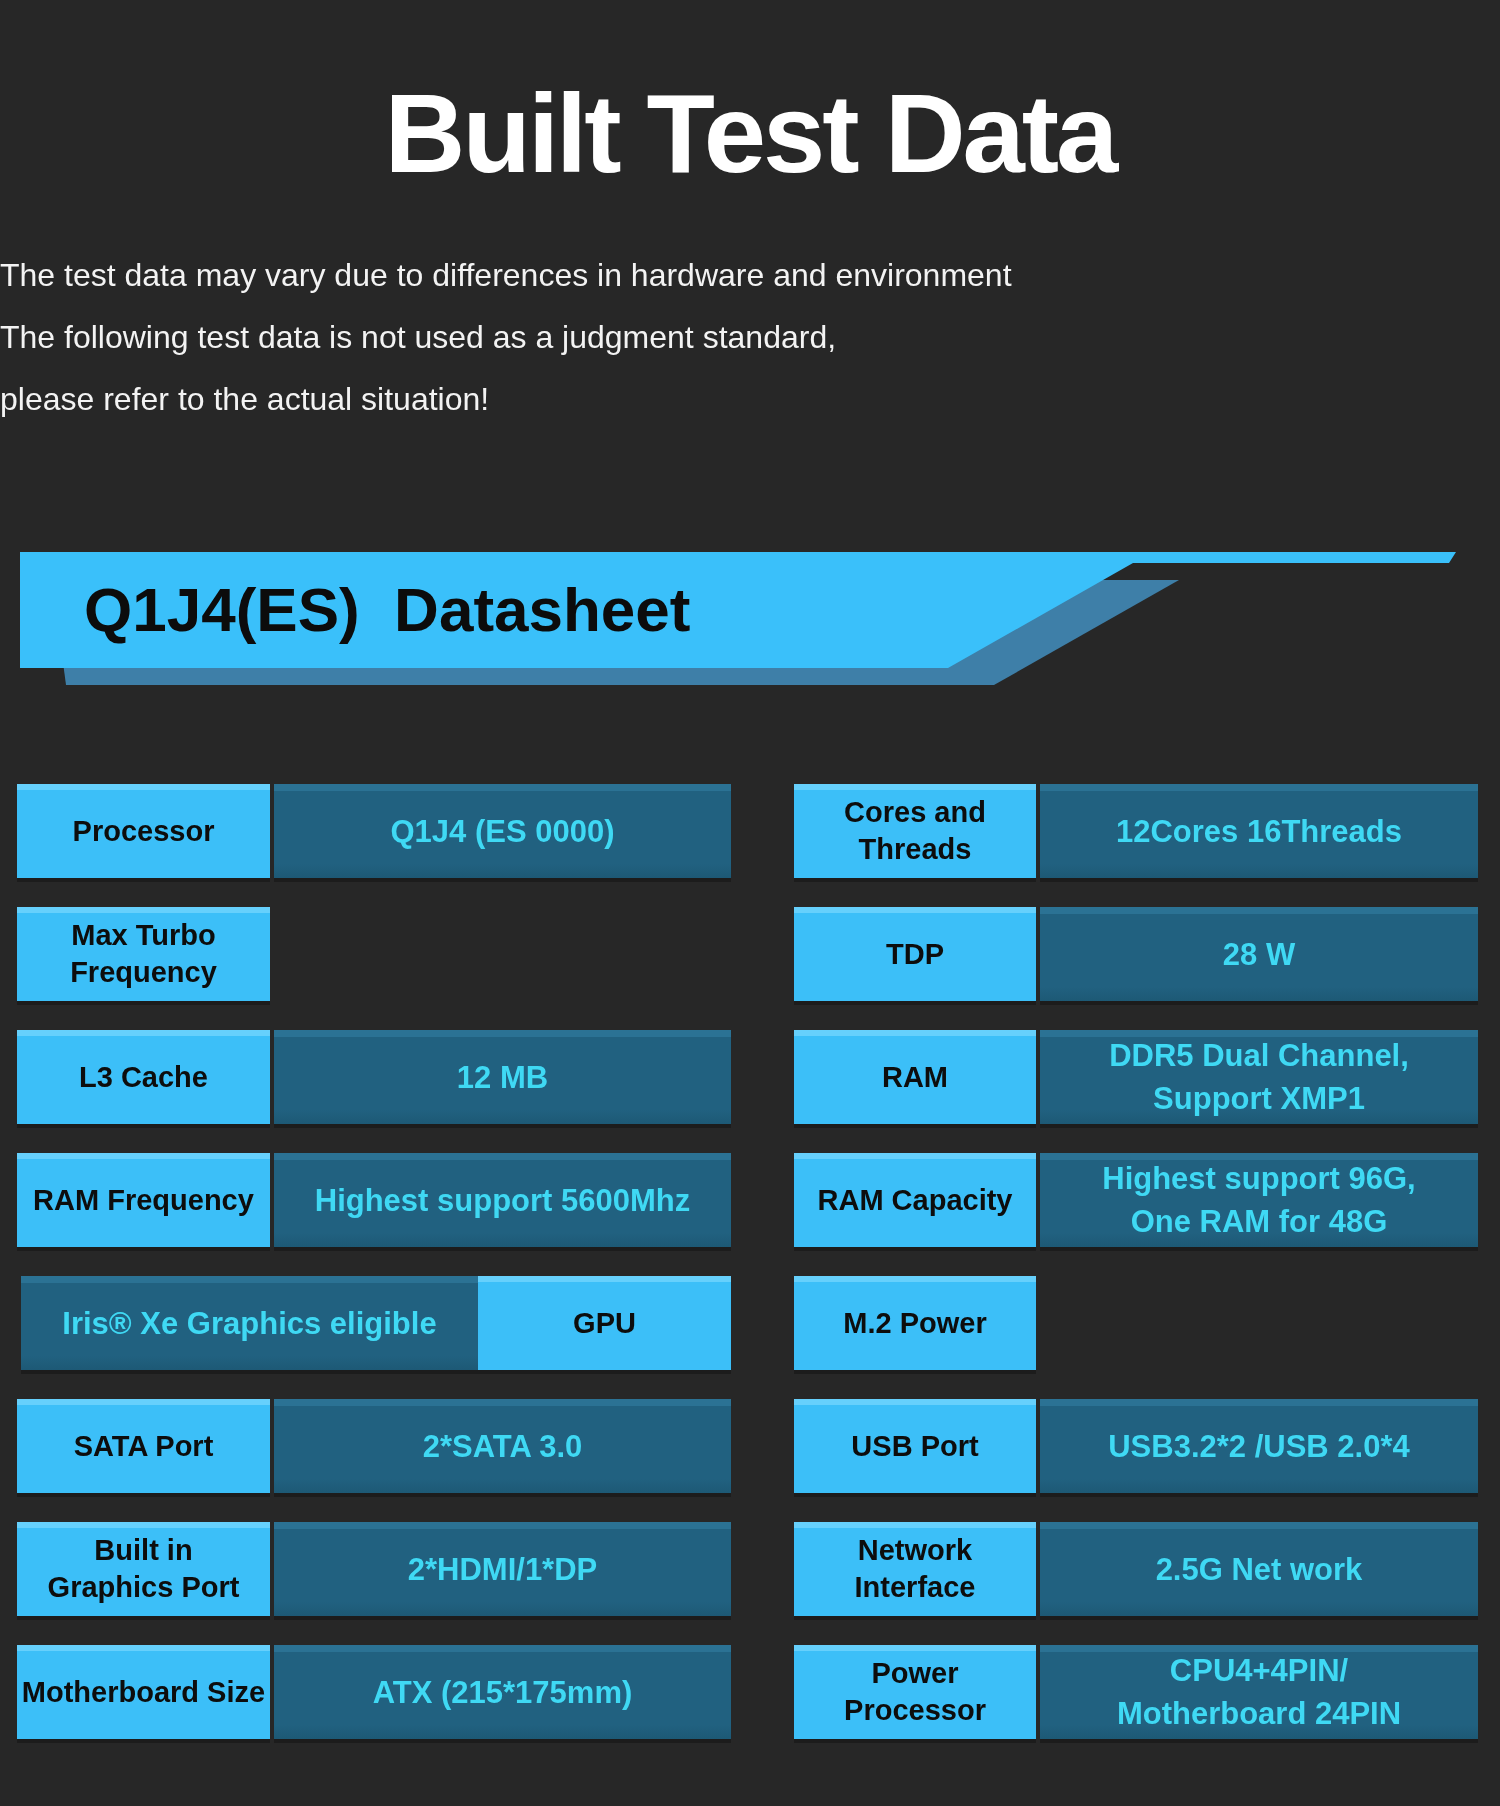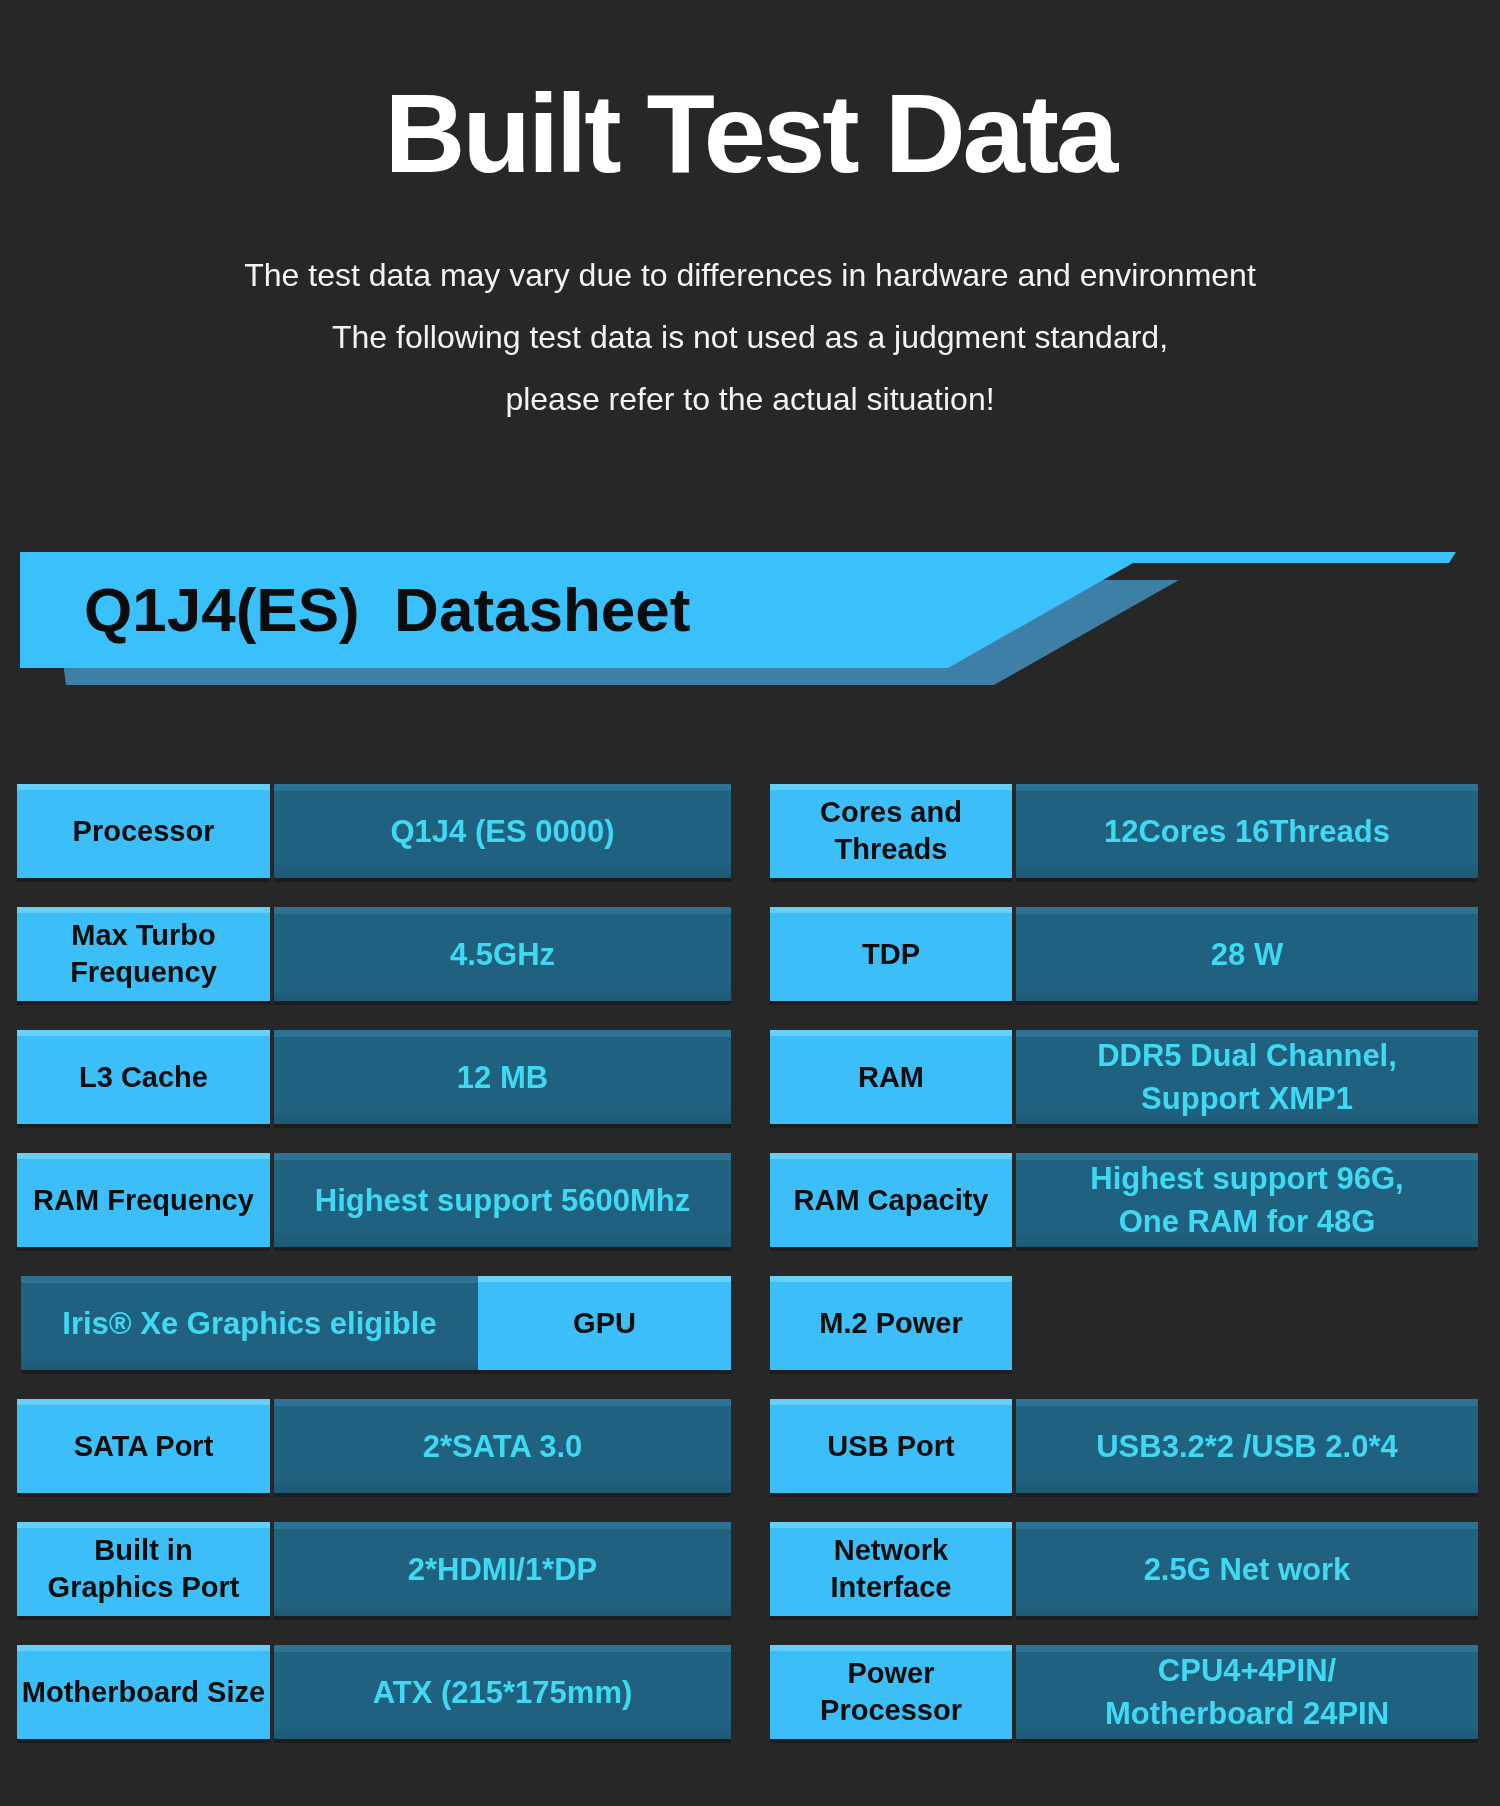--- a/index.html
+++ b/index.html
@@ -11,21 +11,21 @@
     overflow:hidden;
   }
   .page-title{
     position:absolute;top:78px;left:0;width:1500px;
     margin:0;text-align:center;
     font-size:112px;line-height:112px;font-weight:700;letter-spacing:-3px;
     color:#ffffff;
   }
   .subtitle{
     position:absolute;top:244px;left:0;width:1500px;
-    text-align:center;color:#f3f3f3;
+    color:#f3f3f3;
     font-size:32px;line-height:62px;font-weight:400;
   }
   .subtitle p{margin:0;}
   
   .banner-svg{position:absolute;left:0;top:545px;width:1500px;height:150px;}
   .banner-title{
     position:absolute;left:84px;top:577px;
     font-size:62px;line-height:66px;font-weight:700;
     color:#0c0c0c;white-space:pre;margin:0;
   }
@@ -37,21 +37,21 @@
   .cell{
     display:flex;align-items:center;justify-content:center;
     text-align:center;white-space:pre-line;
     box-shadow:0 4px 0 rgba(0,0,0,.28);
   }
   .label{
     width:253px;flex:0 0 auto;
     background:linear-gradient(#66d0fc 0 6px,#3cbff8 6px 100%);
     color:#0d0d0d;font-weight:700;font-size:29px;line-height:37px;
   }
-  .col-right .label{width:242px;}
+  .col-right .label{width:242px;margin-left:24px;}
   .value{
     flex:1;margin-left:4px;
     background:linear-gradient(#2b7294 0 7px,#216180 7px 85%,#1d5975 100%);
     color:#3fd9f4;font-weight:700;font-size:31px;line-height:43px;
   }
 </style>
 </head>
 <body>
 
 <h1 class="page-title">Built Test Data</h1>
@@ -69,21 +69,20 @@
 <p class="banner-title">Q1J4(ES)  Datasheet</p>
 
 <div class="col col-left">
   <div class="row">
     <div class="cell label">Processor</div>
     <div class="cell value">Q1J4 (ES 0000)</div>
   </div>
   <div class="row">
     <div class="cell label">Max Turbo
 Frequency</div>
-    <div class="cell value">4.5GHz</div>
   </div>
   <div class="row">
     <div class="cell label">L3 Cache</div>
     <div class="cell value">12 MB</div>
   </div>
   <div class="row">
     <div class="cell label">RAM Frequency</div>
     <div class="cell value">Highest support 5600Mhz</div>
   </div>
   <div class="row">

